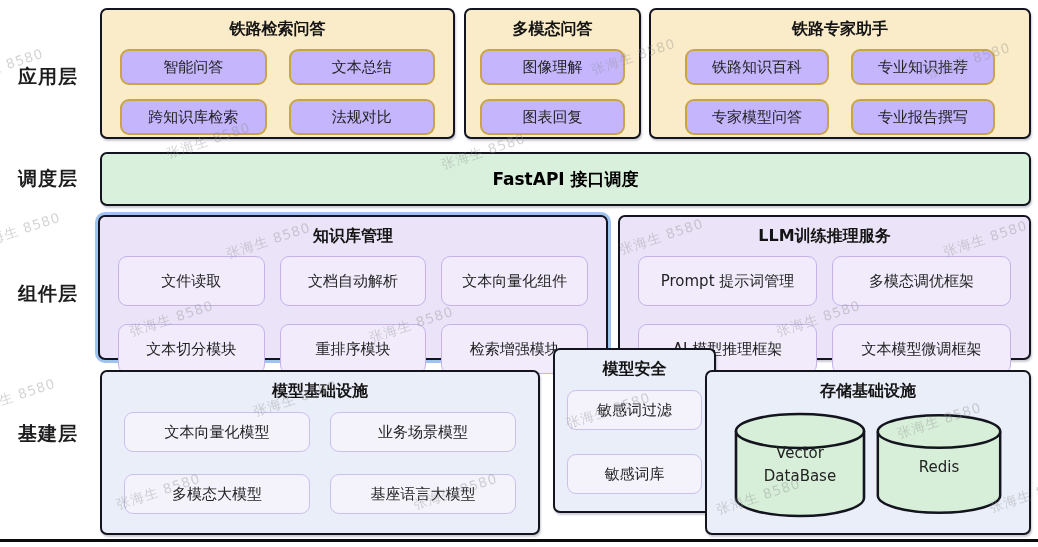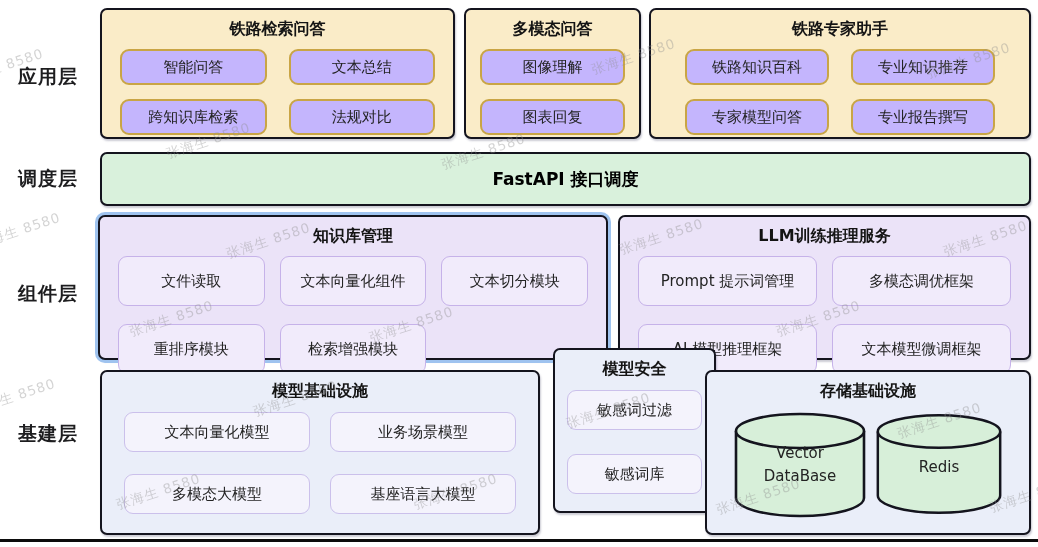--- a/index.html
+++ b/index.html
@@ -99,20 +99,21 @@
   </div>
 
   <div class="group g-green" style="left:100px;top:152px;width:931px;height:54px">
     <div class="green-title">FastAPI 接口调度</div>
   </div>
 
   <div class="group g-purple g-selected" style="left:98px;top:215px;width:510px;height:145px">
     <div class="gtitle">知识库管理</div>
     <div class="items r3-items" style="grid-template-columns:1fr 1fr 1fr">
       <div class="item i-purple">文件读取</div>
+      <div class="item i-purple">文档自动解析</div>
       <div class="item i-purple">文本向量化组件</div>
       <div class="item i-purple">文本切分模块</div>
       <div class="item i-purple">重排序模块</div>
       <div class="item i-purple">检索增强模块</div>
     </div>
   </div>
 
   <div class="group g-purple" style="left:618px;top:215px;width:413px;height:145px">
     <div class="gtitle">LLM训练推理服务</div>
     <div class="items r3-items" style="grid-template-columns:1fr 1fr">

